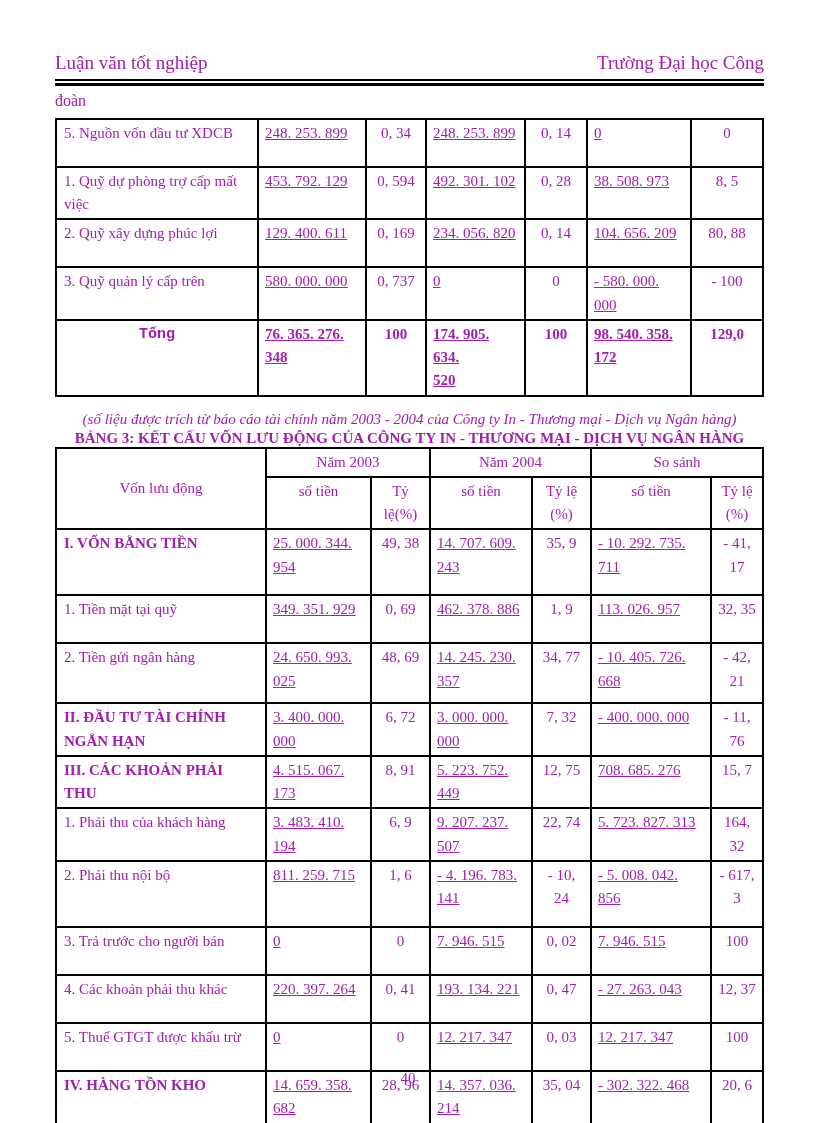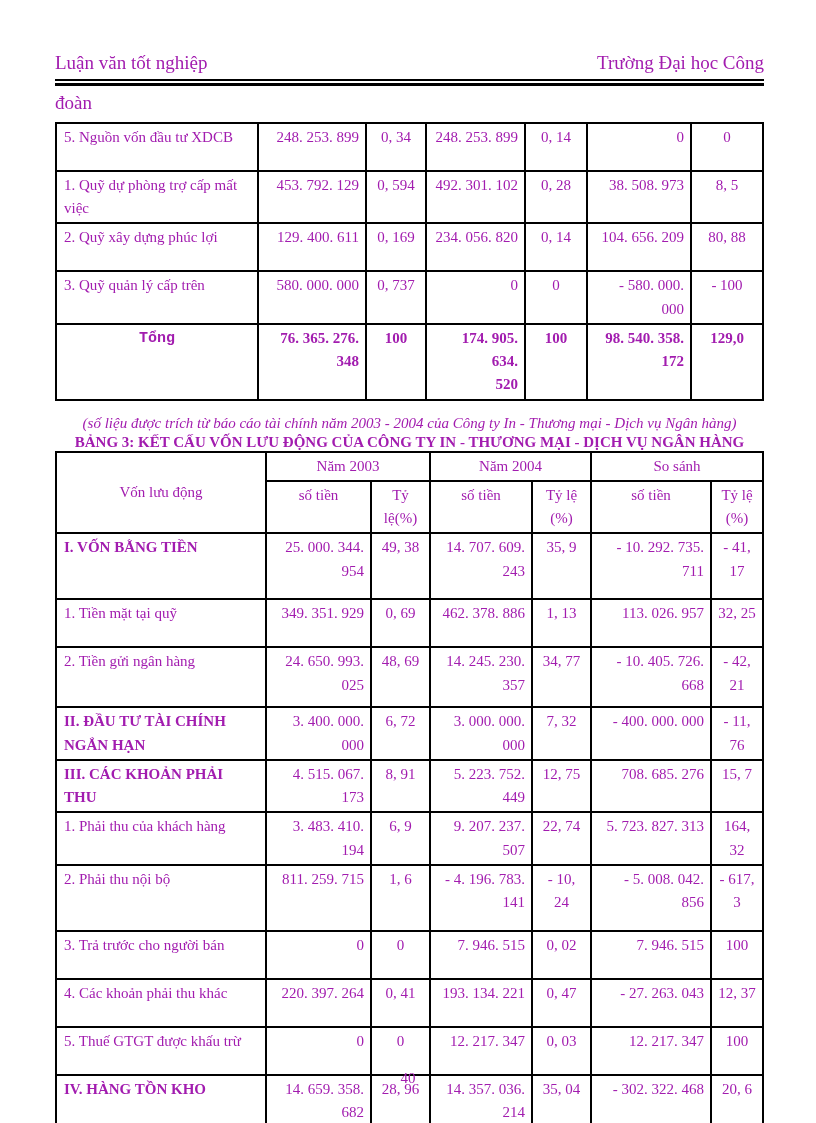--- a/index.html
+++ b/index.html
@@ -10,28 +10,28 @@
     background:#fff;
     color:#a21caf;
     font-family:"Liberation Serif","DejaVu Serif",serif;
     box-sizing:border-box;
     padding:52px 52px 0 55px;
   }
   
   .runhead{display:flex;justify-content:space-between;align-items:flex-end;
     font-size:19px;line-height:1.2;}
   .dbl-rule{height:2px;border-top:2px solid #000;border-bottom:3px solid #000;margin-top:4px;}
-  .head-cont{font-size:19px;margin-top:6px;margin-bottom:8px;font-family:Liberation Serif, serif;}
+  .head-cont{font-size:16px;margin-top:6px;margin-bottom:8px;font-family:Liberation Serif, serif;}
 
   
   table{border-collapse:collapse;table-layout:fixed;width:707px;}
   td{border:2px solid #000;padding:2px 6px;font-size:15px;vertical-align:top;
      white-space:pre-line;overflow:hidden;line-height:1.55;}
   td.lbl{text-align:left;padding-left:7px;}
-  td.num{text-align:right;}
+  td.num{text-align:left;text-decoration:underline;}
   td.pct{text-align:center;}
   td.ctr{text-align:center;font-family:Liberation Mono, monospace;}
   tr.sec td.lbl{font-weight:bold;}
   tr.boldall td{font-weight:bold;}
   tr.r32{height:48px;}
   tr.r66{height:66px;}
   tr.r60{height:60px;}
   tr.r72{height:72px;}
   tr.hdr td{text-align:center;padding-left:6px;}
 
@@ -152,23 +152,23 @@
         <td class="pct">35, 9</td>
         <td class="num">- 10. 292. 735.
 711</td>
         <td class="pct">- 41, 17</td>
       </tr>
       <tr class="r32">
         <td class="lbl">1. Tiền mặt tại quỹ</td>
         <td class="num">349. 351. 929</td>
         <td class="pct">0, 69</td>
         <td class="num">462. 378. 886</td>
-        <td class="pct">1, 13</td>
+        <td class="pct">1, 9</td>
         <td class="num">113. 026. 957</td>
-        <td class="pct">32, 25</td>
+        <td class="pct">32, 35</td>
       </tr>
       <tr class="r60">
         <td class="lbl">2. Tiền gửi ngân hàng</td>
         <td class="num">24. 650. 993. 025</td>
         <td class="pct">48, 69</td>
         <td class="num">14. 245. 230.
 357</td>
         <td class="pct">34, 77</td>
         <td class="num">- 10. 405. 726.
 668</td>

